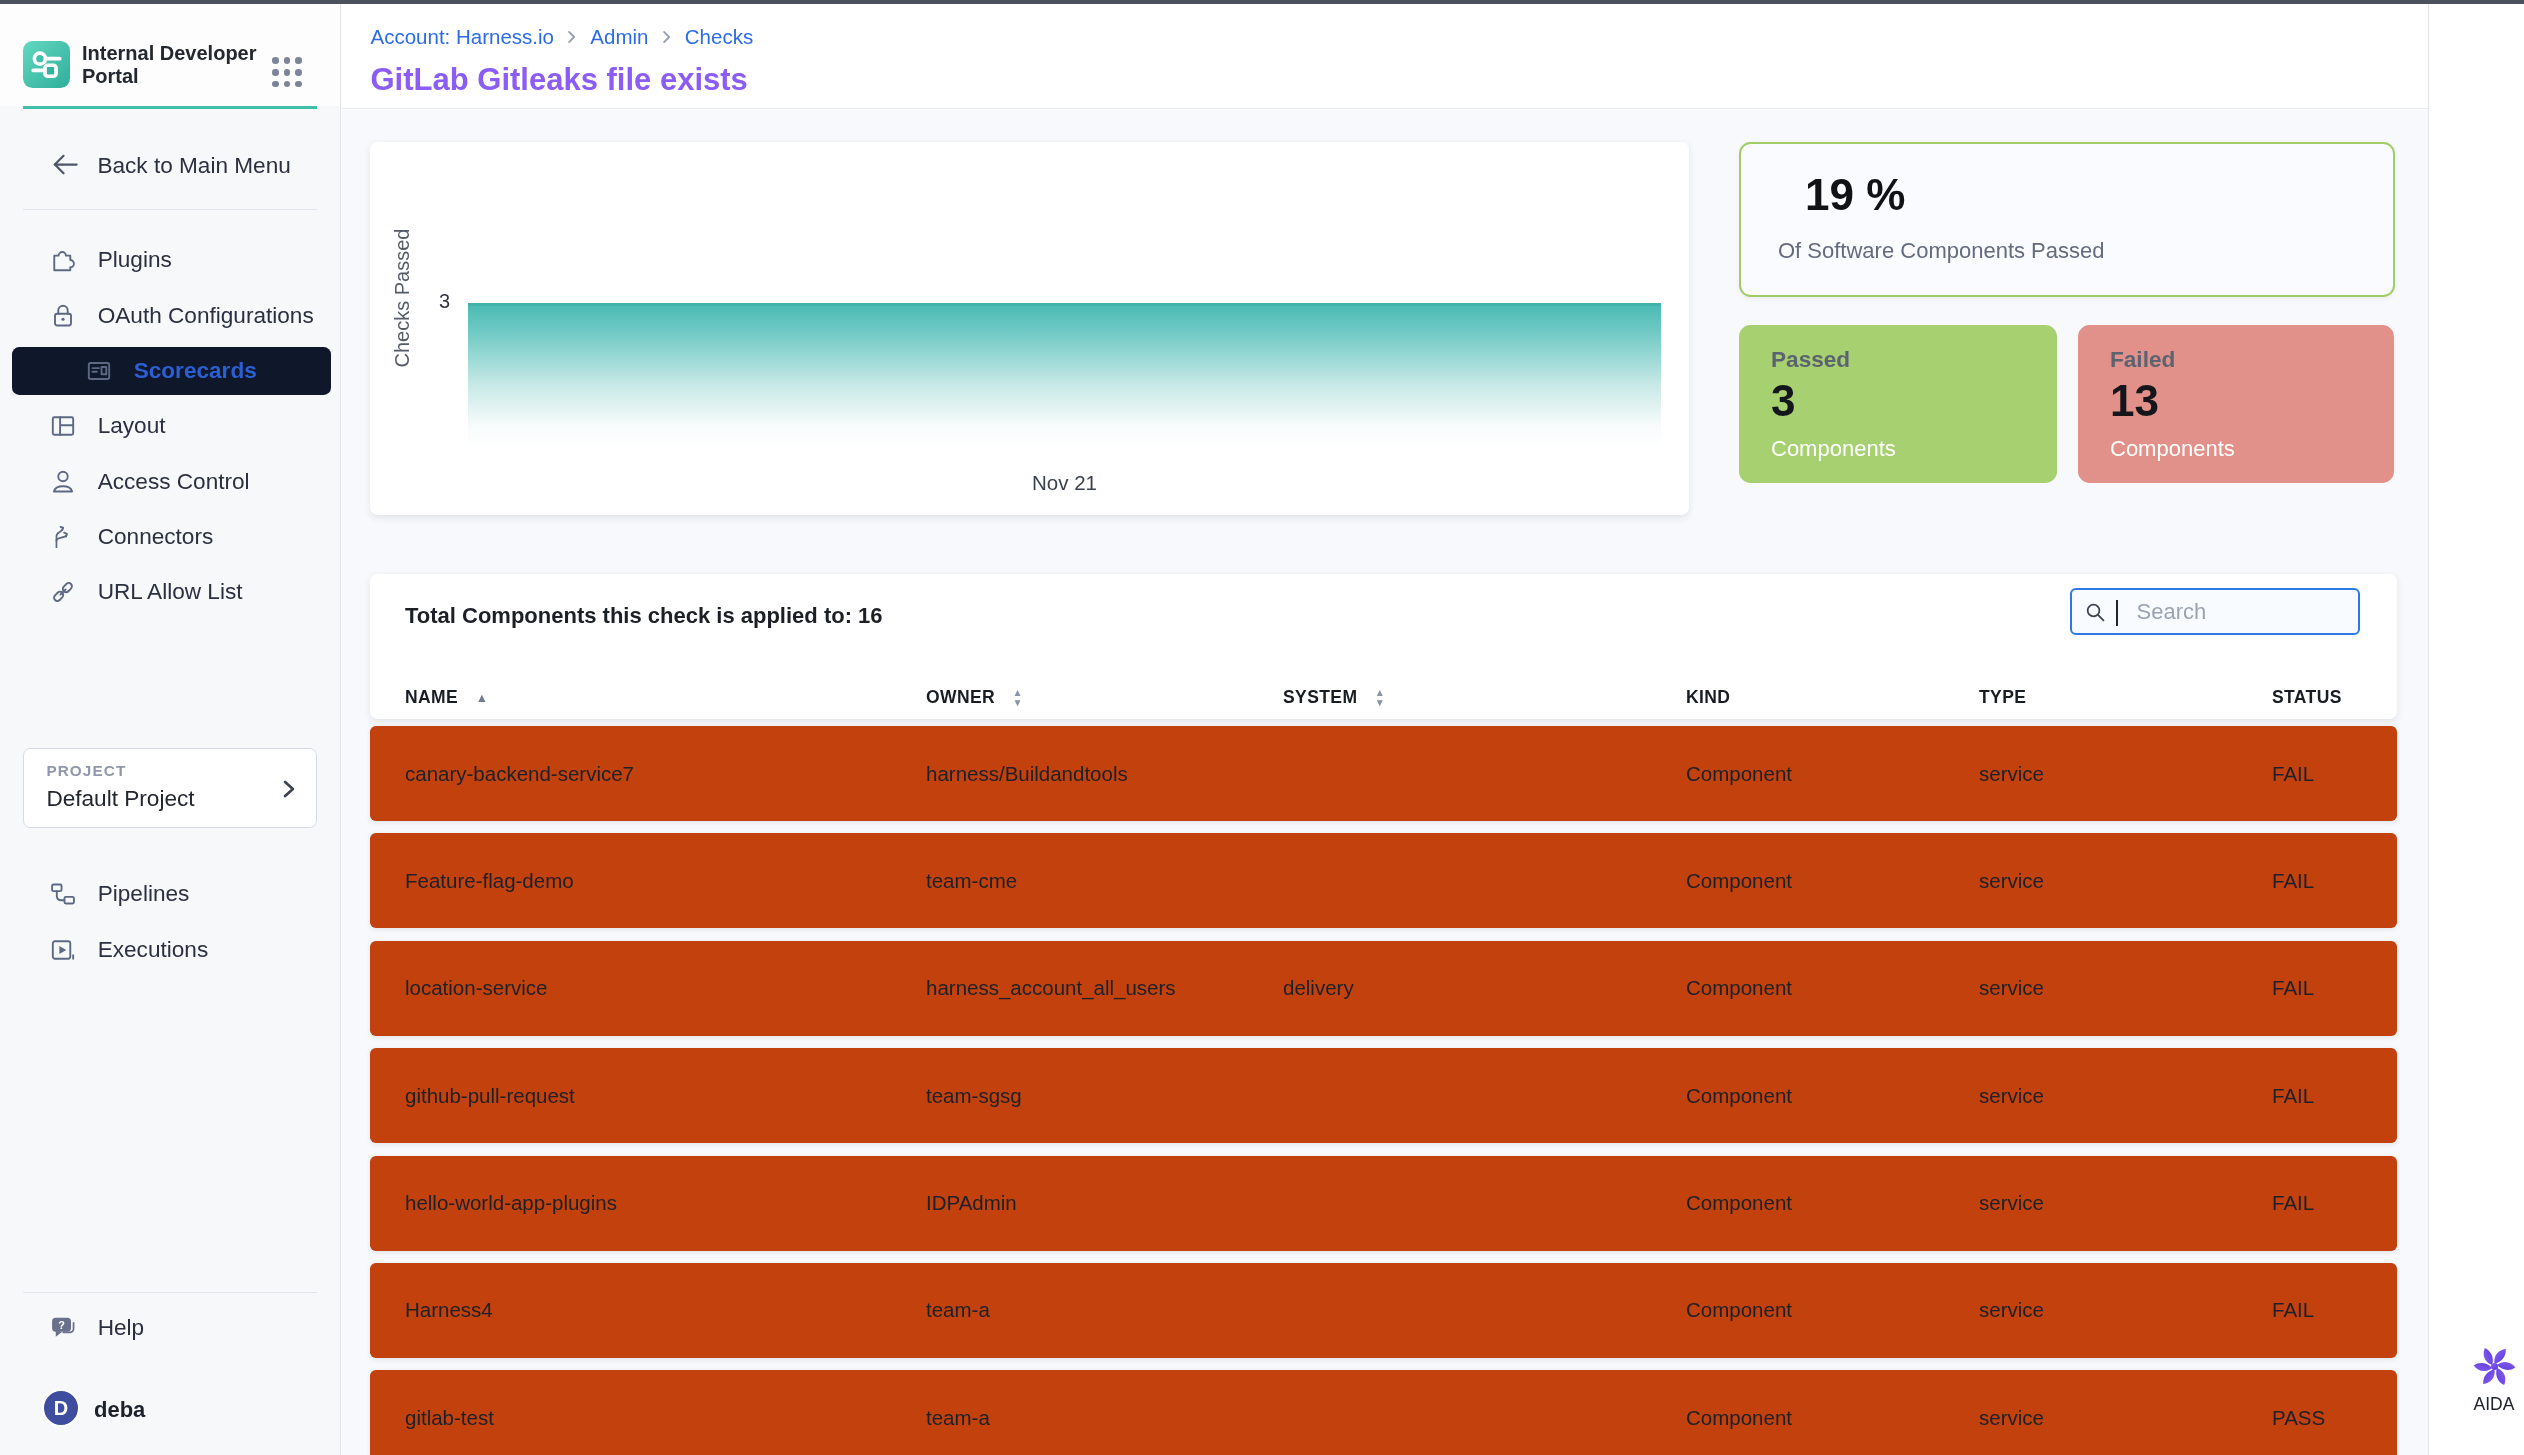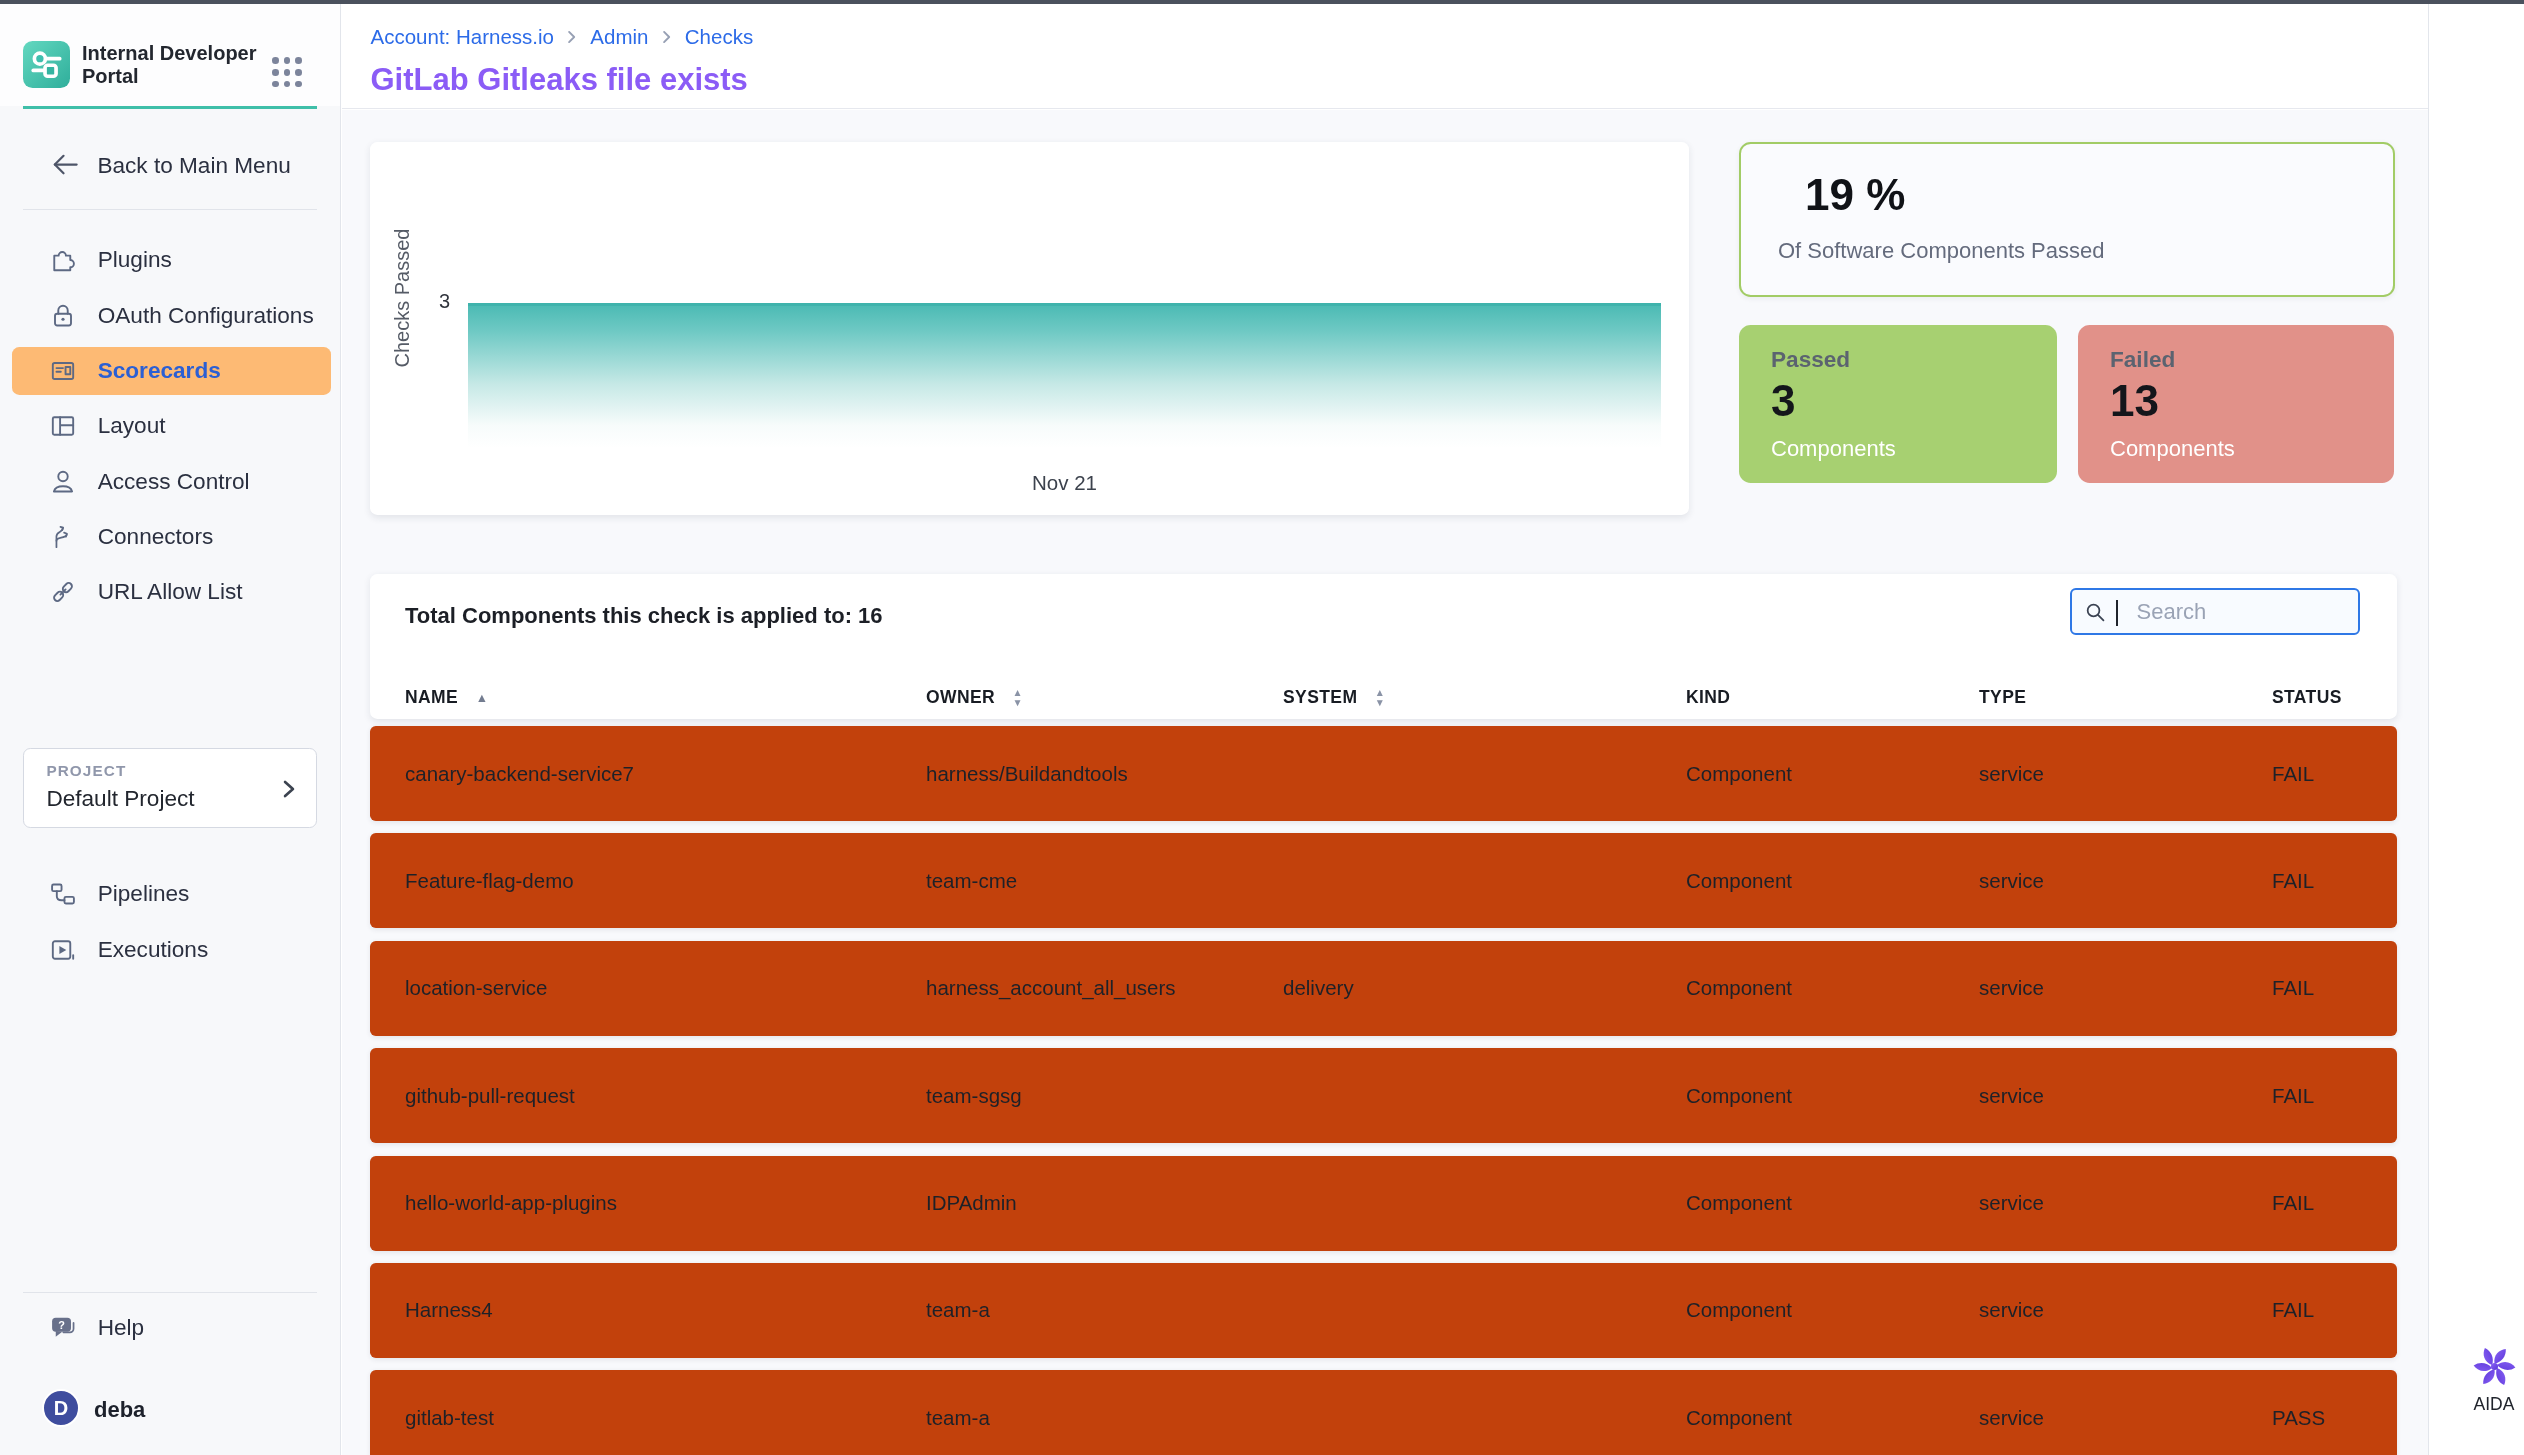--- a/index.html
+++ b/index.html
@@ -25,21 +25,21 @@
   .back-row { position:absolute; left:23.4px; top:139px; width:294px; height:45px; display:flex; align-items:center; cursor:pointer; }
   .back-row .ic { width:32px; height:32px; margin-left:26px; }
   .back-row .lbl { margin-left:16px; font-size:22.6px; color:#2b3040; }
   .side-divider { position:absolute; left:23.4px; width:294px; height:0.7px; background:#e1e4ea; }
 
   .nav-list { position:absolute; left:11.7px; top:232px; width:319px; }
   .nav-item { position:relative; height:48px; margin-bottom:7.3px; display:flex; align-items:center;
               border-radius:7.3px; cursor:pointer; }
   .nav-item .ic { width:32px; height:32px; margin-left:35px; flex:0 0 32px; }
   .nav-item .lbl { margin-left:19px; font-size:22.6px; color:#2b3040; white-space:nowrap; }
-  .nav-item.active { background:#fdba74; }
+  .nav-item.active { background:#0f172a;padding-left:36px; }
   .nav-item.active .lbl { color:#2b5fd4; font-weight:bold; }
 
   .project-card { position:absolute; left:23.4px; top:744px; width:294px; height:80px; background:#ffffff;
                   border:0.7px solid #d5d9e2; border-radius:7.3px; cursor:pointer; }
   .project-label { position:absolute; left:22px; top:13px; font-size:15.3px; font-weight:bold;
                    letter-spacing:1.1px; color:#9097ab; }
   .project-name { position:absolute; left:22px; top:37px; font-size:22.6px; color:#22262e; }
   .project-chevron { position:absolute; right:16px; top:29px; width:22px; height:22px; }
 
   .proj-nav { position:absolute; left:11.7px; top:866px; width:319px; }

